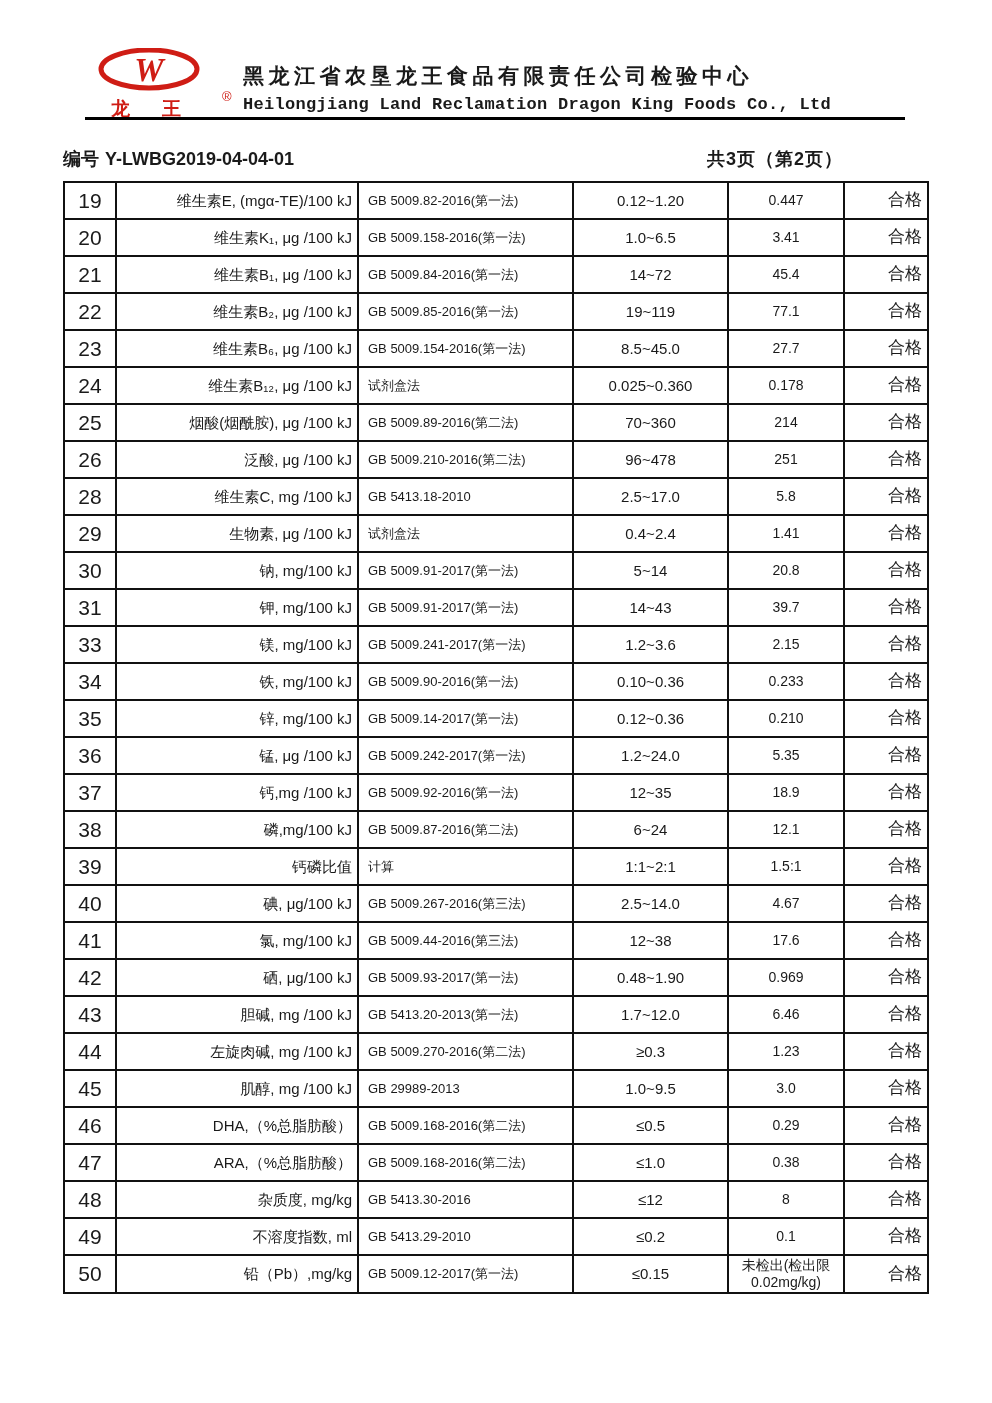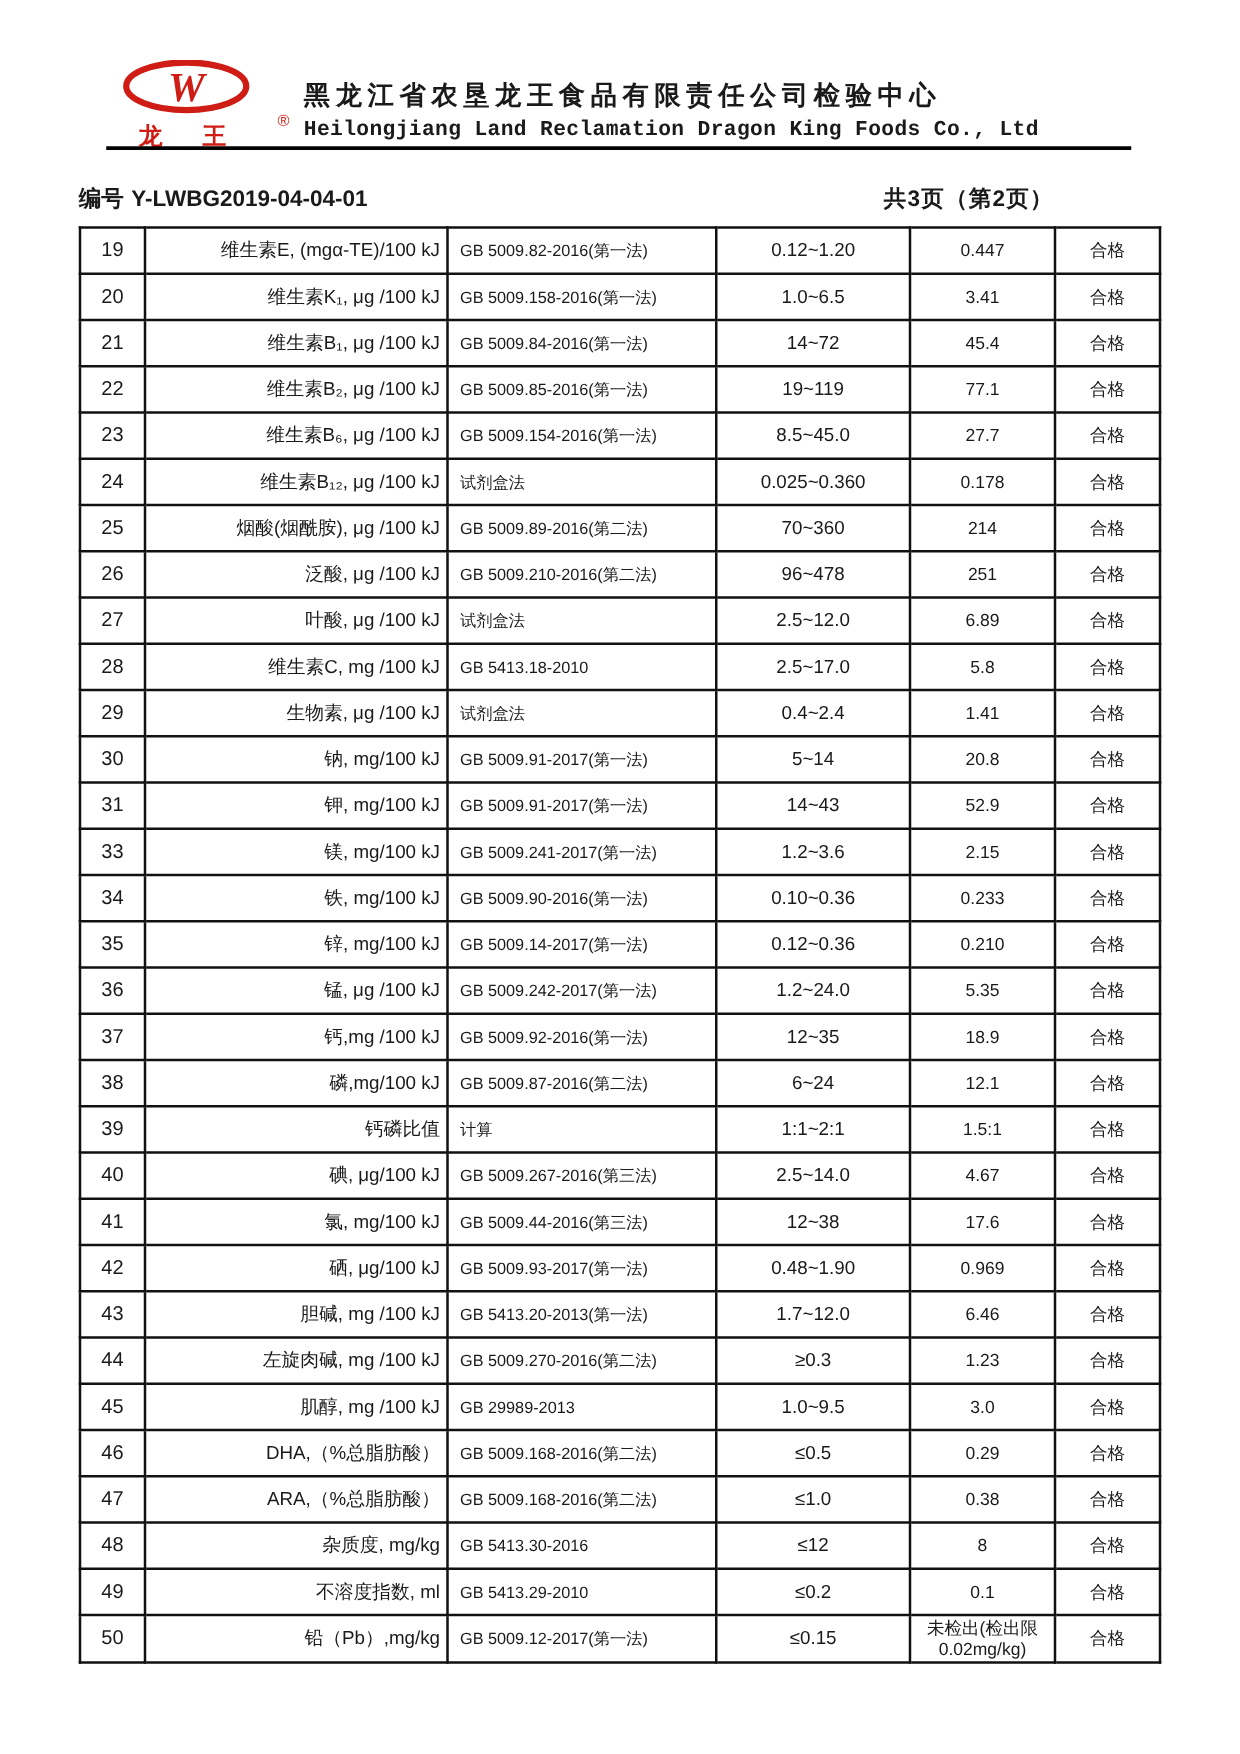--- a/index.html
+++ b/index.html
@@ -47,26 +47,26 @@
     border-collapse:collapse; table-layout:fixed;
   }
   table.results td {
     border:2px solid #111;
     height:33px;
     padding:1px 5px;
     vertical-align:middle;
     line-height:1.2;
     overflow:hidden;
   }
-  .c-no     { text-align:center; font-size:16px;border-radius:10px; }
+  .c-no     { text-align:center; font-size:21px;border-radius:10px; }
   .c-item   { text-align:right;  font-size:15px; padding-left:11px !important; }
   .c-method { text-align:left;  font-size:13px; padding-left:9px !important; }
   .c-range  { text-align:center; font-size:15px; }
   .c-result { text-align:center; font-size:14px; }
-  .c-concl  { text-align:center; font-size:14px; }
+  .c-concl  { text-align:right; font-size:17px; }
 </style>
 </head>
 <body>
 
 <div>
 
   <div class="header">
     <div class="logo">
       <svg viewBox="0 0 150 78">
         <ellipse cx="53" cy="21" rx="48" ry="19" fill="none" stroke="#cf1d15" stroke-width="5"></ellipse>
@@ -165,28 +165,20 @@
 
         <tr>
           <td class="c-no">26</td>
           <td class="c-item">泛酸, μg /100 kJ</td>
           <td class="c-method">GB 5009.210-2016(第二法)</td>
           <td class="c-range">96~478</td>
           <td class="c-result">251</td>
           <td class="c-concl">合格</td>
         </tr>
 
-        <tr>
-          <td class="c-no">27</td>
-          <td class="c-item">叶酸, μg /100 kJ</td>
-          <td class="c-method">试剂盒法</td>
-          <td class="c-range">2.5~12.0</td>
-          <td class="c-result">6.89</td>
-          <td class="c-concl">合格</td>
-        </tr>
 
         <tr>
           <td class="c-no">28</td>
           <td class="c-item">维生素C, mg /100 kJ</td>
           <td class="c-method">GB 5413.18-2010</td>
           <td class="c-range">2.5~17.0</td>
           <td class="c-result">5.8</td>
           <td class="c-concl">合格</td>
         </tr>
 
@@ -206,21 +198,21 @@
           <td class="c-range">5~14</td>
           <td class="c-result">20.8</td>
           <td class="c-concl">合格</td>
         </tr>
 
         <tr>
           <td class="c-no">31</td>
           <td class="c-item">钾, mg/100 kJ</td>
           <td class="c-method">GB 5009.91-2017(第一法)</td>
           <td class="c-range">14~43</td>
-          <td class="c-result">52.9</td>
+          <td class="c-result">39.7</td>
           <td class="c-concl">合格</td>
         </tr>
 
 
         <tr>
           <td class="c-no">33</td>
           <td class="c-item">镁, mg/100 kJ</td>
           <td class="c-method">GB 5009.241-2017(第一法)</td>
           <td class="c-range">1.2~3.6</td>
           <td class="c-result">2.15</td>

